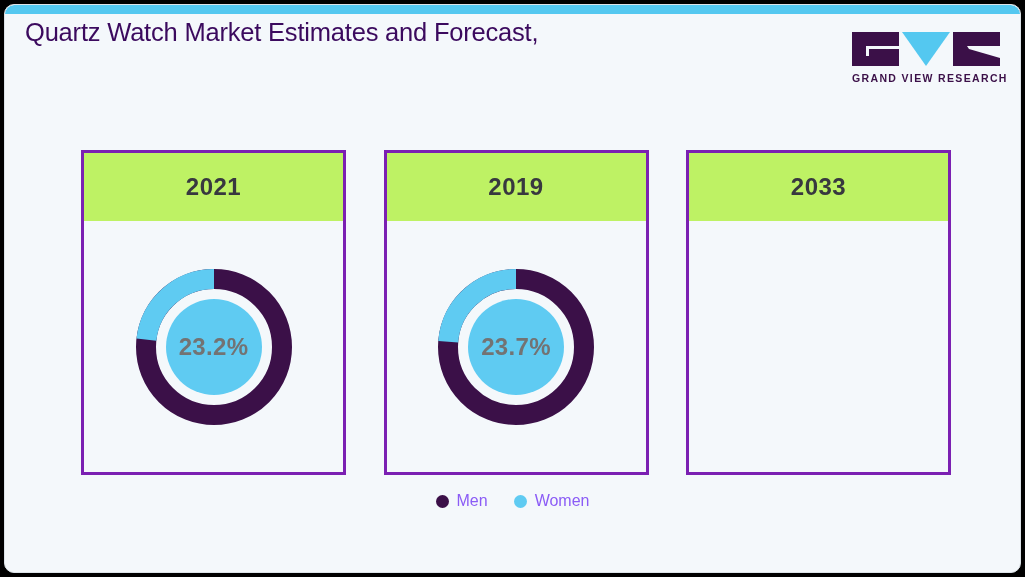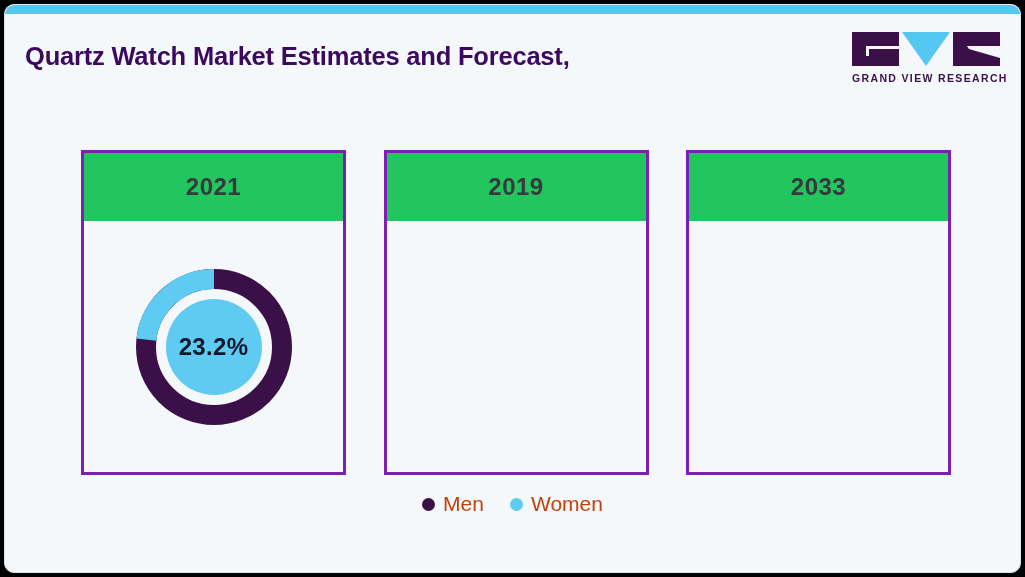--- a/index.html
+++ b/index.html
@@ -41,25 +41,25 @@
     position: absolute;
     left: 0;
     top: 9px;
     width: 100%;
     height: 105px;
   }
 
   #page-title {
     position: absolute;
     left: 20px;
-    top: 26px;
+    top: 2px;
     width: 700px;
     color: #3B0A5E;
     font-size: 25.5px;
-    font-weight: bold;
+    font-weight: normal;
     line-height: 33px;
     letter-spacing: -0.2px;
   }
   #page-title .line { display: block; }
 
   
   #logo {
     position: absolute;
     right: 20px;
     top: 18px;
@@ -134,21 +134,21 @@
     width: 265px;
     height: 325px;
     border: 3px solid #7B20B2;
     background: #F4F8FB;
     display: flex;
     flex-direction: column;
   }
 
   .card-header {
     height: 68px;
-    background: #22c55e;
+    background: #bef264;
     display: flex;
     align-items: center;
     justify-content: center;
     flex: 0 0 auto;
   }
   .card-year {
     color: #38383F;
     font-size: 24px;
     font-weight: bold;
     letter-spacing: 0.5px;
@@ -175,21 +175,21 @@
   }
   .donut-center-label {
     position: absolute;
     left: 0;
     top: 0;
     width: 156px;
     height: 156px;
     display: flex;
     align-items: center;
     justify-content: center;
-    color: #0f172a;
+    color: #737373;
     font-size: 24px;
     font-weight: bold;
     letter-spacing: 0.3px;
     pointer-events: none;
   }
 
   
   #legend {
     position: absolute;
     left: 0;
@@ -205,22 +205,22 @@
     align-items: center;
     gap: 8px;
   }
   .legend-dot {
     width: 13px;
     height: 13px;
     border-radius: 50%;
     display: inline-block;
   }
   .legend-label {
-    color: #c2410c;
-    font-size: 21px;
+    color: #8b5cf6;
+    font-size: 16px;
   }
 </style>
 </head>
 <body>
 
 <div id="infographic">
 
   <div id="top-accent-bar"></div>
 
   <div id="header">
@@ -260,20 +260,30 @@
           </svg>
           <div class="donut-center-label">23.2%</div>
         </div>
       </div>
     </div>
 
     <div class="year-card">
       <div class="card-header">
         <span class="card-year">2019</span>
       </div>
+      <div class="card-body">
+        <div class="donut-wrap">
+          <svg class="donut-svg" viewBox="0 0 156 156">
+            <circle cx="78" cy="78" r="68" fill="none" stroke="#3B1048" stroke-width="20"></circle>
+            <circle cx="78" cy="78" r="68" fill="none" stroke="#5FCBF2" stroke-width="20" stroke-dasharray="101.26 326.00" stroke-dashoffset="0" transform="rotate(-90 78 78) scale(1,-1) translate(0,-156)"></circle>
+            <circle cx="78" cy="78" r="48" fill="#5FCBF2"></circle>
+          </svg>
+          <div class="donut-center-label">23.7%</div>
+        </div>
+      </div>
     </div>
 
     <div class="year-card">
       <div class="card-header">
         <span class="card-year">2033</span>
       </div>
     </div>
 
   </div>
 

